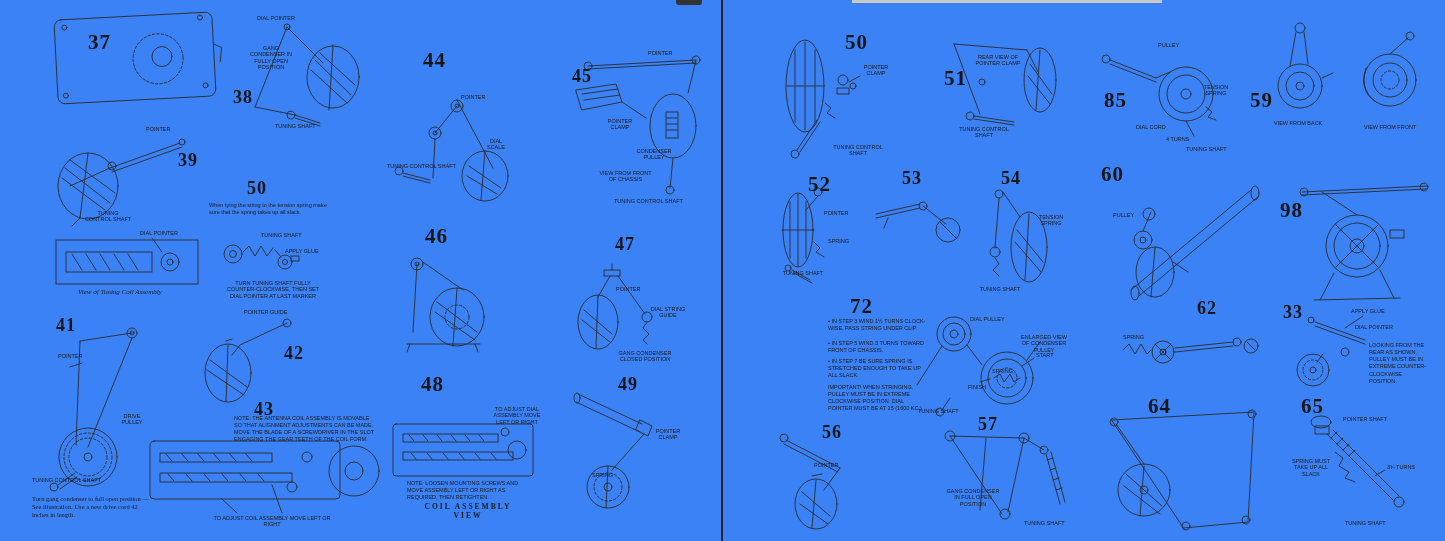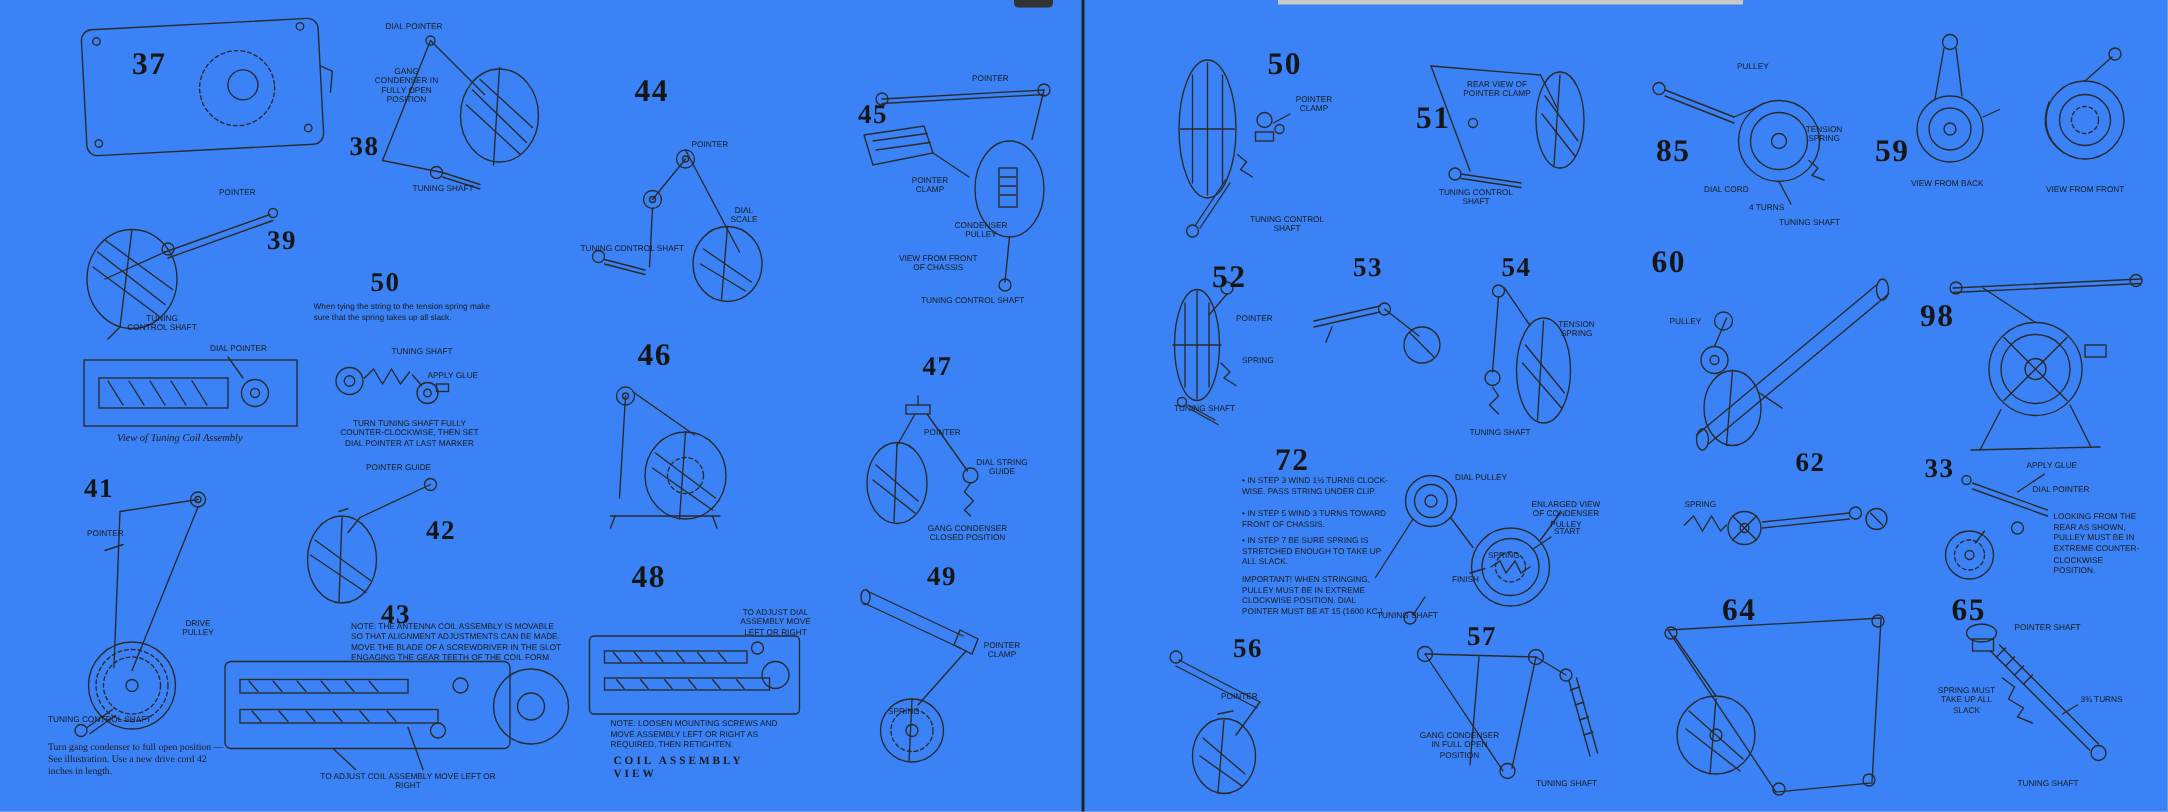--- a/index.html
+++ b/index.html
@@ -291,21 +291,21 @@
       <line x1="58" y1="91" x2="63" y2="97"></line>
         <line x1="74" y1="91" x2="79" y2="97"></line>
       <line x1="90" y1="91" x2="95" y2="97"></line>
         <line x1="106" y1="91" x2="111" y2="97"></line>
       <circle cx="132" cy="88" r="9"></circle>
       <circle cx="120" cy="70" r="4"></circle>
     </svg>
     <span class="num b" style="left:36px;top:10px">48</span>
     <span class="lbl w" style="left:106px;top:44px;width:52px">TO ADJUST DIAL ASSEMBLY MOVE LEFT OR RIGHT</span>
     <span class="note" style="left:22px;top:118px;width:125px">NOTE: LOOSEN MOUNTING SCREWS AND MOVE ASSEMBLY LEFT OR RIGHT AS REQUIRED, THEN RETIGHTEN.</span>
-    <span class="cap sp" style="left:24px;top:140px;width:118px;">COIL ASSEMBLY VIEW</span>
+    <span class="cap sp" style="left:24px;top:140px;width:118px;text-align:center">COIL ASSEMBLY VIEW</span>
   </div>
 
   <div class="fig" style="left:560px;top:362px;width:150px;height:165px">
     <svg class="art" viewBox="0 0 150 165">
       <line x1="18" y1="32" x2="82" y2="62"></line>
       <line x1="16" y1="40" x2="80" y2="70"></line>
       <ellipse cx="17" cy="36" rx="3" ry="5"></ellipse>
       <polygon points="80,58 92,64 88,74 76,68"></polygon>
       <line x1="84" y1="72" x2="52" y2="108"></line>
       <circle cx="48" cy="125" r="21"></circle>

